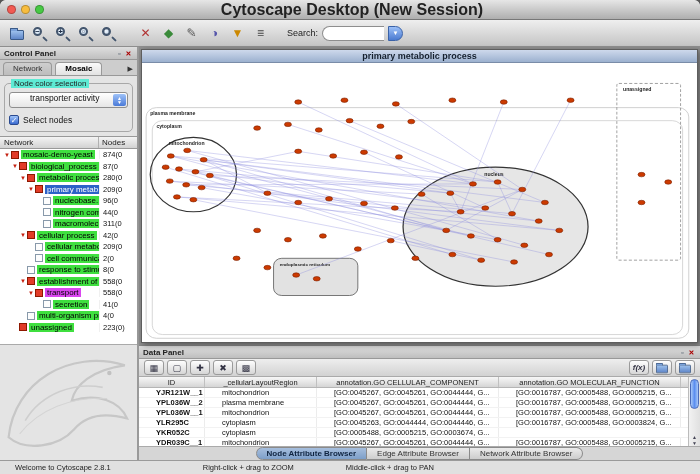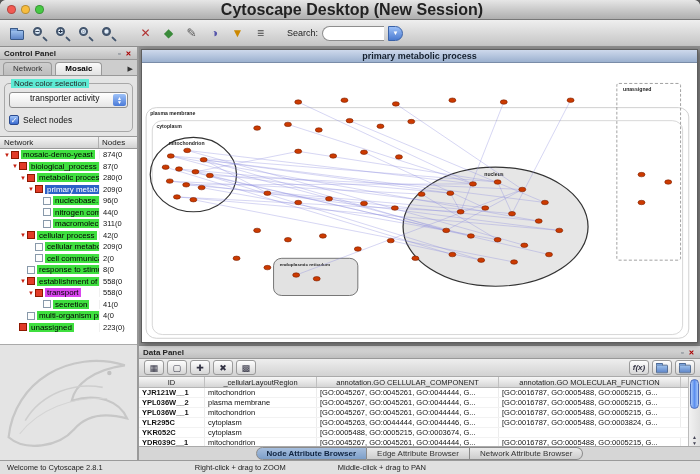--- a/index.html
+++ b/index.html
@@ -98,40 +98,40 @@
     background:linear-gradient(#fefefe,#d6d6d6);font-size:9px;display:flex;align-items:center;justify-content:center;padding:0 2px;color:#334;}
   .dp-right{margin-left:auto;display:flex;gap:3px;}
   .fx{font-style:italic;font-size:8px;font-weight:bold;}
   .table-wrap{flex:1;display:flex;min-height:0;background:#fff;}
   .table{flex:1;display:flex;flex-direction:column;overflow:hidden;}
   .thead{display:flex;height:11px;flex:none;background:linear-gradient(#f7f7f7,#d5d5d5);border-bottom:1px solid #b5b5b5;}
   .th{font-size:7.5px;color:#222;border-right:1px solid #c0c0c0;display:flex;align-items:center;justify-content:center;
     overflow:hidden;white-space:nowrap;}
   .tbody{flex:1;}
   .tr{display:flex;height:10px;border-bottom:1px solid #f2f2f2;}
-  .td{font-size:7.5px;line-height:10px;padding:0 3px;border-right:1px solid #ececec;overflow:hidden;white-space:nowrap;color:#111;}
+  .td{font-size:7.5px;line-height:10px;padding:0 17px;border-right:1px solid #ececec;overflow:hidden;white-space:nowrap;color:#111;}
   .c0{width:66px;flex:none;}
   .td.c0{font-weight:bold;}
   .c1{width:112px;flex:none;}
   .c2{width:182px;flex:none;}
   .c3{width:182px;flex:none;}
   .vscroll{width:12px;flex:none;background:linear-gradient(90deg,#f2f2f2,#e0e0e0);border-left:1px solid #bbb;position:relative;}
   .vthumb{position:absolute;top:2px;left:1px;right:1px;height:30px;border-radius:5px;
     background:linear-gradient(90deg,#a8c8f8,#5b8ef0 50%,#a8c8f8);border:1px solid #4a6ab8;}
   .vs-arrows{position:absolute;bottom:0;left:0;right:0;font-size:5px;text-align:center;color:#445;line-height:6px;}
   
   .attr-tabs{height:14px;flex:none;display:flex;align-items:center;justify-content:center;background:#d6d6d6;border-top:1px solid #aaa;}
   .seg{font-size:8px;padding:1px 10px;border:1px solid #8a8a8a;background:linear-gradient(#ebebeb,#cdcdcd);color:#333;}
   .seg:first-child{border-radius:8px 0 0 8px;}
   .seg:last-child{border-radius:0 8px 8px 0;}
   .seg + .seg{border-left:none;}
   .seg.active{background:linear-gradient(#a6bedd,#7d9fc9);font-weight:bold;color:#0f2440;}
   
   .statusbar{height:14px;flex:none;background:#e0e0e0;border-top:1px solid #9a9a9a;font-size:7.5px;color:#222;
-    display:flex;align-items:center;}
+    display:flex;align-items:center;padding-left:8px;}
   .st1{margin-left:7px;}
   .st2{margin-left:92px;}
   .st3{margin-left:52px;}
 </style>
 </head>
 <body>
 
 <div class="window">
 
   <div class="titlebar">

